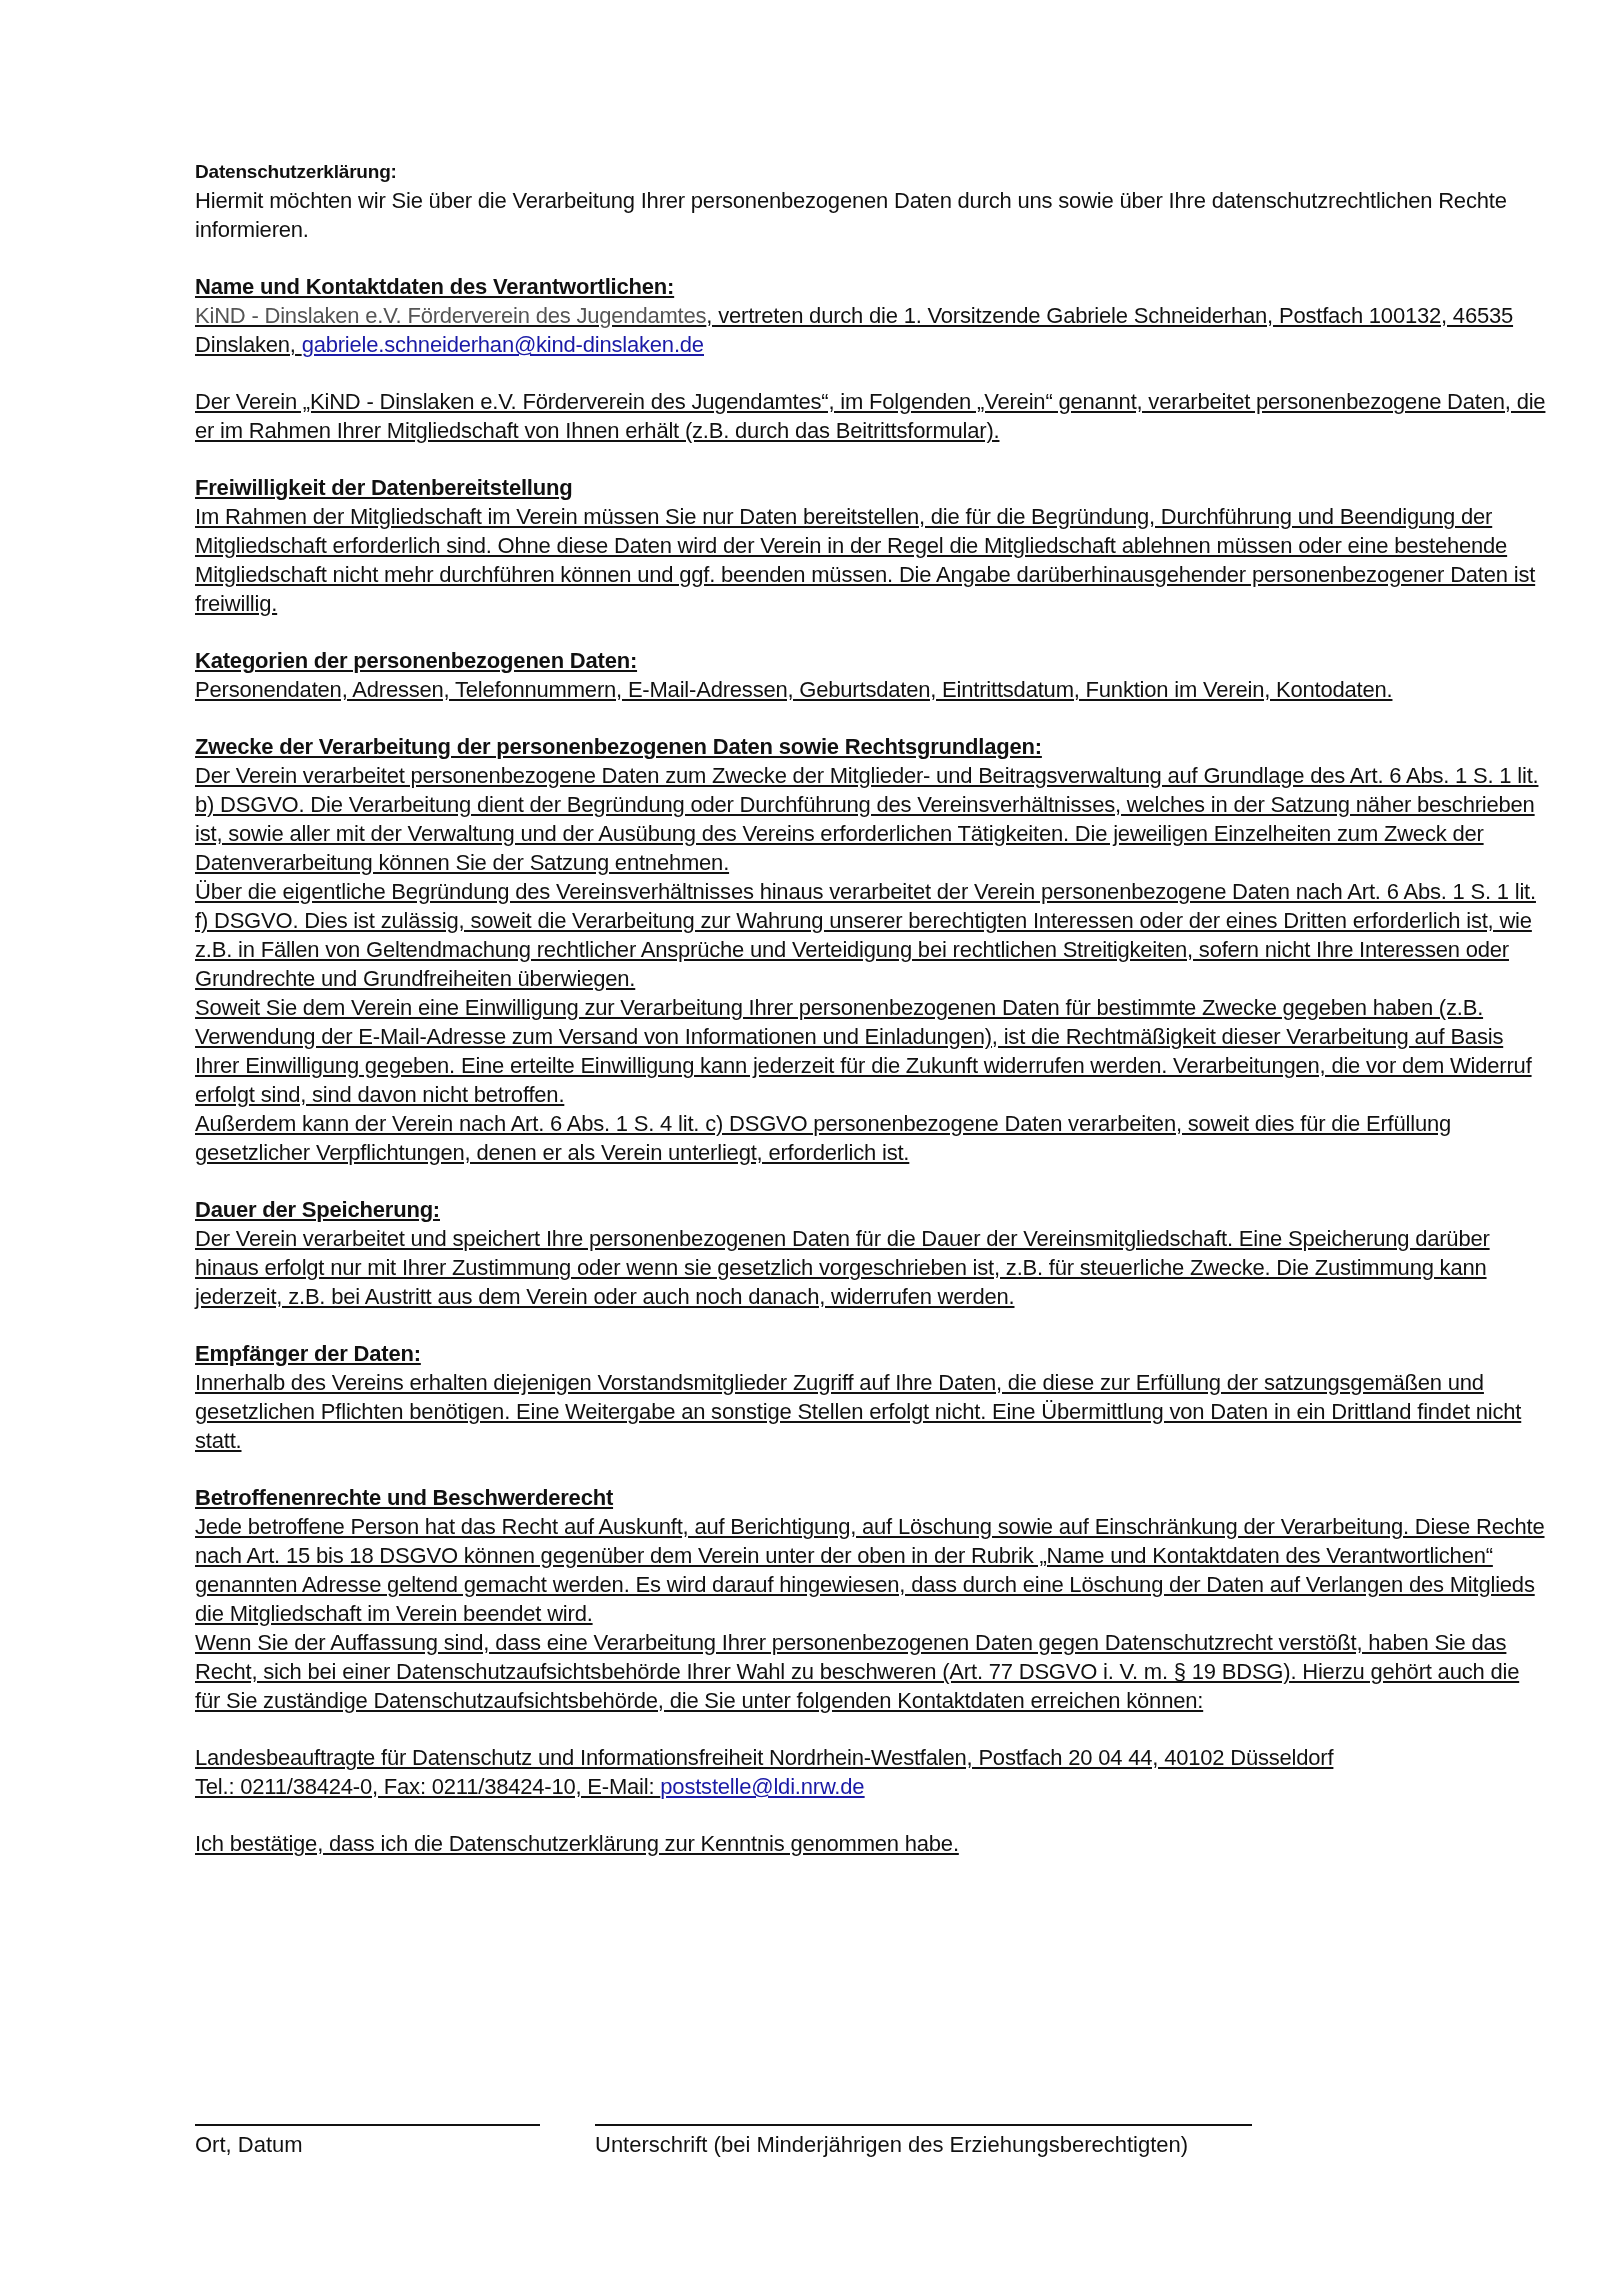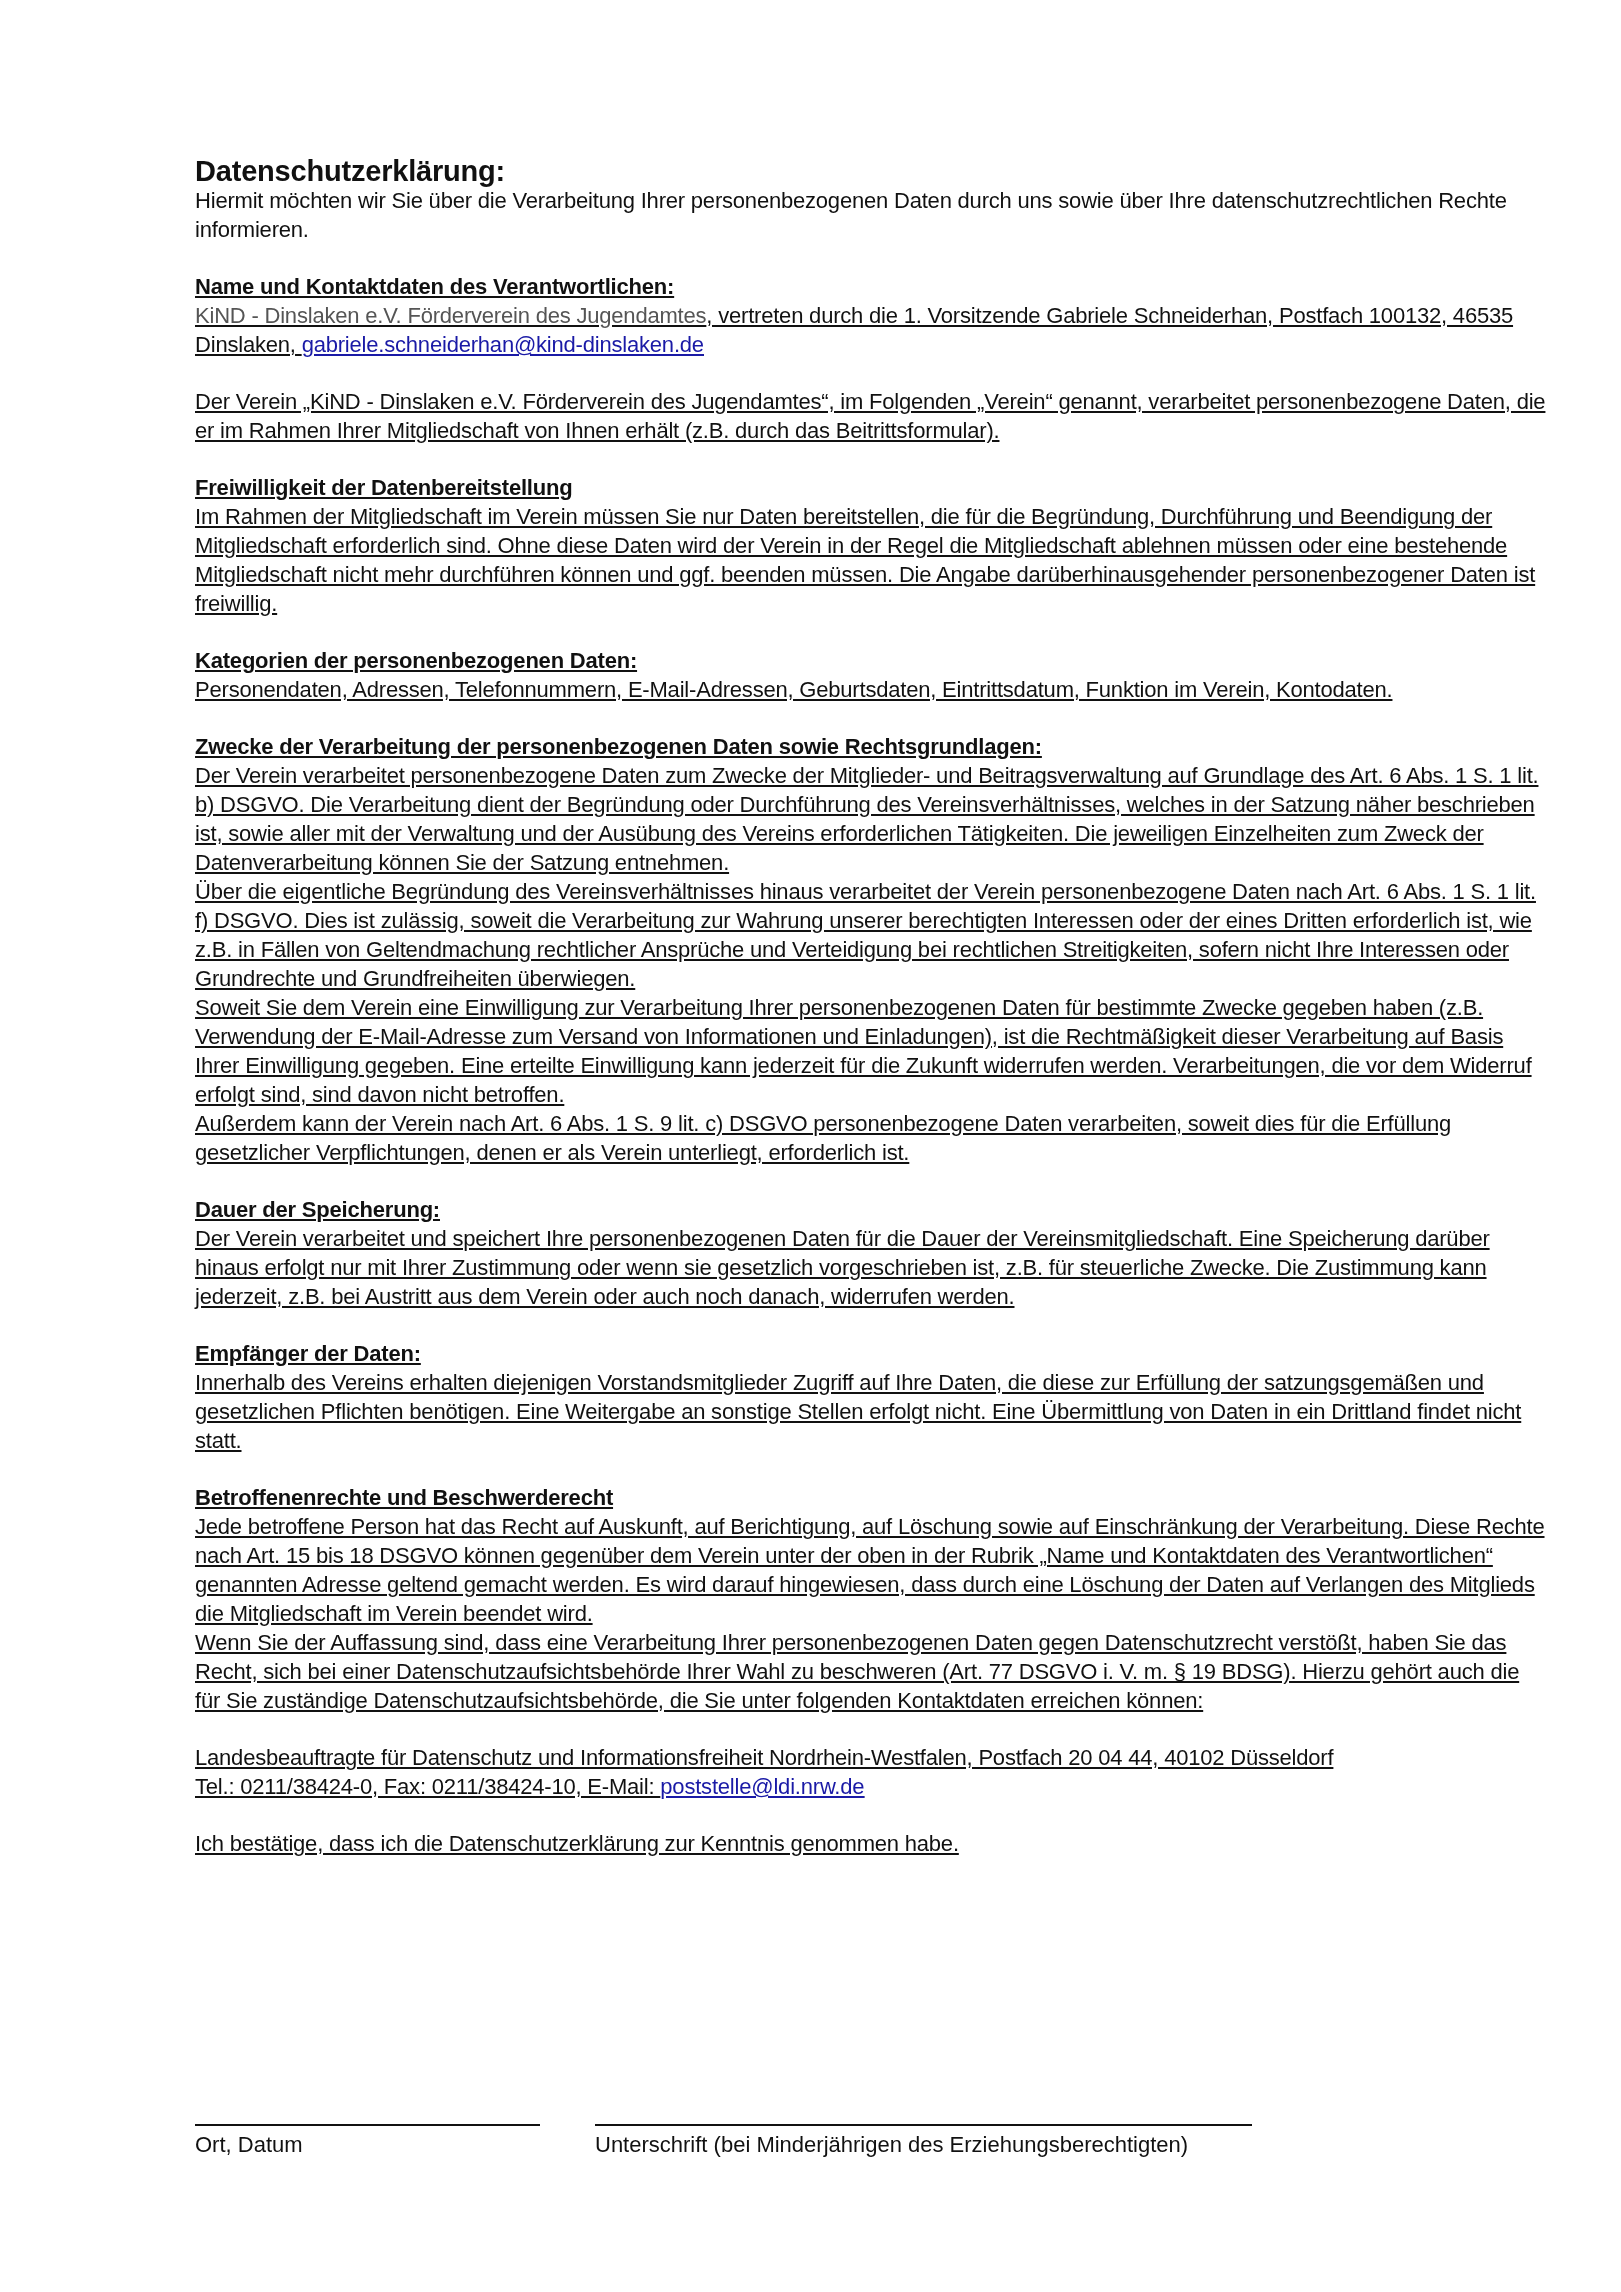--- a/index.html
+++ b/index.html
@@ -3,21 +3,21 @@
 <meta charset="utf-8">
 <style>
   html, body { margin: 0; padding: 0; background: #ffffff; }
   body { width: 1621px; height: 2293px; position: relative; overflow: hidden; }
   .page {
     position: absolute; left: 195px; top: 157px; width: 1353px;
     font-family: "Liberation Sans", sans-serif;
     font-size: 22px; line-height: 29px; color: #111111;
     letter-spacing: -0.2px;
   }
-  .title { font-weight: bold; font-size: 29px; line-height: 29px; margin: 0; }
+  .title { font-weight: bold; font-size: 19px; line-height: 29px; margin: 0; }
   .heading { font-weight: bold; margin: 0; }
   p { margin: 0; }
   .section { margin-top: 28px; text-decoration: underline; }
   .gray { color: #555555; }
   a { color: #1a1aa6; text-decoration: underline; }
   .sigs { position: absolute; left: 195px; top: 2076px; width: 1353px; font-family: "Liberation Sans", sans-serif; font-size: 22px; color:#111; }
   .sig { position: absolute; top: 0; margin-top: 48px; }
   .sig .line { height: 0; border-top: 2px solid #111; }
   .sig .label { margin-top: 5.9px; }
   .sig1 { left: 0; width: 345px; }
@@ -47,21 +47,21 @@
   <div class="section">
     <p class="heading">Kategorien der personenbezogenen Daten:</p>
     <p>Personendaten, Adressen, Telefonnummern, E-Mail-Adressen, Geburtsdaten, Eintrittsdatum, Funktion im Verein, Kontodaten.</p>
   </div>
 
   <div class="section">
     <p class="heading">Zwecke der Verarbeitung der personenbezogenen Daten sowie Rechtsgrundlagen:</p>
     <p>Der Verein verarbeitet personenbezogene Daten zum Zwecke der Mitglieder- und Beitragsverwaltung auf Grundlage des Art. 6 Abs. 1 S. 1 lit. b) DSGVO. Die Verarbeitung dient der Begründung oder Durchführung des Vereinsverhältnisses, welches in der Satzung näher beschrieben ist, sowie aller mit der Verwaltung und der Ausübung des Vereins erforderlichen Tätigkeiten. Die jeweiligen Einzelheiten zum Zweck der Datenverarbeitung können Sie der Satzung entnehmen.</p>
     <p>Über die eigentliche Begründung des Vereinsverhältnisses hinaus verarbeitet der Verein personenbezogene Daten nach Art. 6 Abs. 1 S. 1 lit. f) DSGVO. Dies ist zulässig, soweit die Verarbeitung zur Wahrung unserer berechtigten Interessen oder der eines Dritten erforderlich ist, wie z.B. in Fällen von Geltendmachung rechtlicher Ansprüche und Verteidigung bei rechtlichen Streitigkeiten, sofern nicht Ihre Interessen oder Grundrechte und Grundfreiheiten überwiegen.</p>
     <p>Soweit Sie dem Verein eine Einwilligung zur Verarbeitung Ihrer personenbezogenen Daten für bestimmte Zwecke gegeben haben (z.B. Verwendung der E-Mail-Adresse zum Versand von Informationen und Einladungen), ist die Rechtmäßigkeit dieser Verarbeitung auf Basis Ihrer Einwilligung gegeben. Eine erteilte Einwilligung kann jederzeit für die Zukunft widerrufen werden. Verarbeitungen, die vor dem Widerruf erfolgt sind, sind davon nicht betroffen.</p>
-    <p>Außerdem kann der Verein nach Art. 6 Abs. 1 S. 9 lit. c) DSGVO personenbezogene Daten verarbeiten, soweit dies für die Erfüllung gesetzlicher Verpflichtungen, denen er als Verein unterliegt, erforderlich ist.</p>
+    <p>Außerdem kann der Verein nach Art. 6 Abs. 1 S. 4 lit. c) DSGVO personenbezogene Daten verarbeiten, soweit dies für die Erfüllung gesetzlicher Verpflichtungen, denen er als Verein unterliegt, erforderlich ist.</p>
   </div>
 
   <div class="section">
     <p class="heading">Dauer der Speicherung:</p>
     <p>Der Verein verarbeitet und speichert Ihre personenbezogenen Daten für die Dauer der Vereinsmitgliedschaft. Eine Speicherung darüber hinaus erfolgt nur mit Ihrer Zustimmung oder wenn sie gesetzlich vorgeschrieben ist, z.B. für steuerliche Zwecke. Die Zustimmung kann jederzeit, z.B. bei Austritt aus dem Verein oder auch noch danach, widerrufen werden.</p>
   </div>
 
   <div class="section">
     <p class="heading">Empfänger der Daten:</p>
     <p>Innerhalb des Vereins erhalten diejenigen Vorstandsmitglieder Zugriff auf Ihre Daten, die diese zur Erfüllung der satzungsgemäßen und gesetzlichen Pflichten benötigen. Eine Weitergabe an sonstige Stellen erfolgt nicht. Eine Übermittlung von Daten in ein Drittland findet nicht statt.</p>

